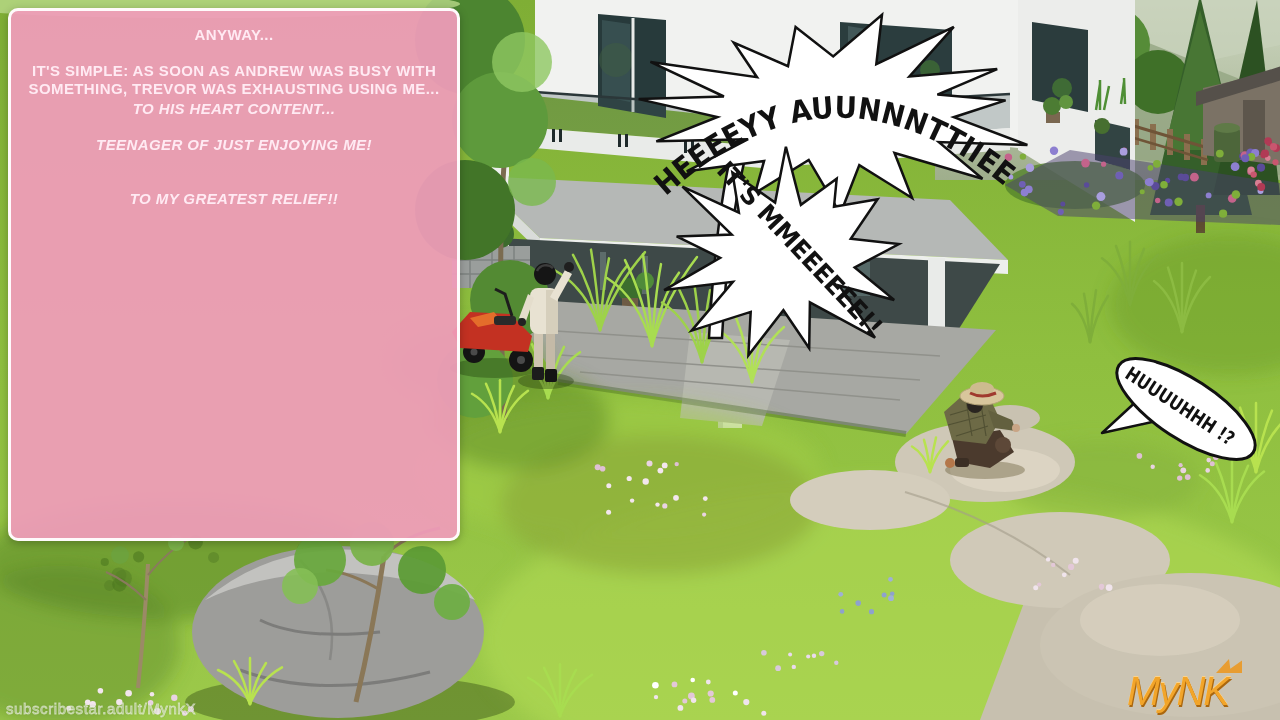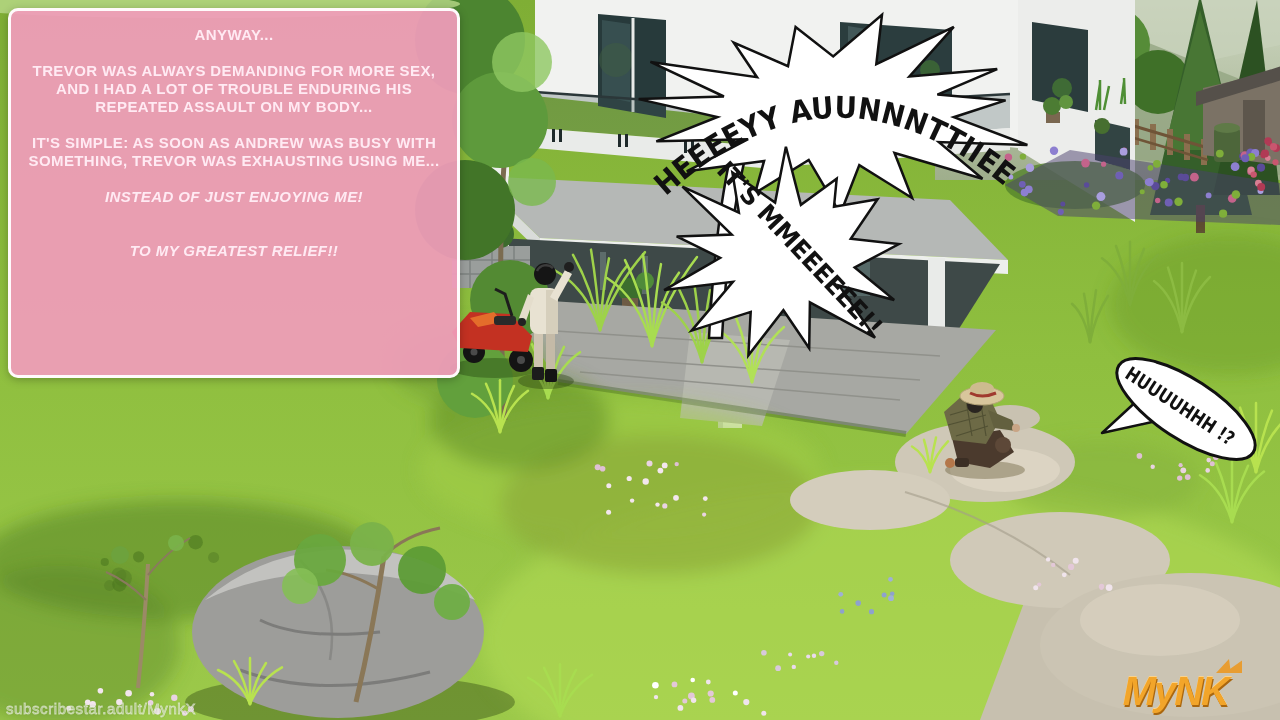--- a/index.html
+++ b/index.html
@@ -1,21 +1,21 @@
 <!DOCTYPE html>
 <html><head>
 <meta charset="utf-8">
 <style>
   html,body{margin:0;padding:0;background:#222;}
   .stage{position:relative;width:1280px;height:720px;overflow:hidden;background:#8fbf3f;
          font-family:"Liberation Sans", sans-serif;}
   .scene{position:absolute;inset:0;display:block;}
   
   .narration-box{
-    position:absolute;left:8px;top:8px;width:452px;height:370px;box-sizing:border-box;
+    position:absolute;left:8px;top:8px;width:452px;height:533px;box-sizing:border-box;
     background:rgba(240,156,186,0.93);
     border:3px solid rgba(255,255,255,0.95);
     border-radius:10px;
     padding:15px 12px;
     text-align:center;
     color:#ffeaf3;
     font-weight:bold;
     font-size:15px;line-height:1.2;letter-spacing:0.4px;
     box-shadow:0 2px 8px rgba(0,0,0,0.25);
   }
@@ -30,21 +30,21 @@
   .watermark{
     position:absolute;left:6px;bottom:3px;
     font-size:15px;letter-spacing:0.6px;
     color:rgba(255,255,255,0.30);
     -webkit-text-stroke:0.8px rgba(255,255,255,0.55);
     text-shadow:0 0 2px rgba(90,120,40,0.6);
   }
   
   .logo{
     position:absolute;right:52px;bottom:6px;
-    font-size:40px;font-weight:bold;font-style:italic;letter-spacing:-2px;
+    font-size:40px;font-weight:normal;font-style:italic;letter-spacing:-2px;
     color:#f6a21f;opacity:0.92;
     text-shadow:1px 2px 0 #a85f00, 0 -1px 0 #ffd488;
   }
   .logo-accent{
     position:absolute;right:-14px;top:-10px;width:26px;height:14px;
     background:#f0930e;opacity:.85;
     clip-path:polygon(0 100%,50% 0,55% 70%,100% 10%,100% 100%);
   }
 </style>
 </head>
@@ -589,23 +589,22 @@
       <textPath href="#line2" xlink:href="#line2" startOffset="2" textLength="228" lengthAdjust="spacingAndGlyphs">IT'S MMEEEEEE!!</textPath>
     </text>
     <text class="bubble-text" font-size="19">
       <textPath href="#line3" xlink:href="#line3" startOffset="2" textLength="126" lengthAdjust="spacingAndGlyphs">HUUUUHHH !?</textPath>
     </text>
   </g>
 </svg>
 
 <div class="narration-box">
   <p>ANYWAY...</p>
-  <p>TREVOR WAS ALWAYS DEMANDING FOR MORE SEX, AND I HAD A LOT OF TROUBLE ENDURING HIS REPEATED ASSAULT ON MY BODY...</p>
-  <p><span>IT'S SIMPLE: AS SOON AS ANDREW WAS BUSY WITH SOMETHING, TREVOR WAS EXHAUSTING USING ME...</span></p>
-  <p class="gap-xl"><em class="em-line">INSTEAD OF JUST ENJOYING ME!</em></p>
+  <p><span>IT'S SIMPLE: AS SOON AS ANDREW WAS BUSY WITH SOMETHING, TREVOR WAS EXHAUSTING USING ME...</span><em class="em-line">TO HIS HEART CONTENT...</em></p>
+  <p class="gap-xl"><em class="em-line">TEENAGER OF JUST ENJOYING ME!</em></p>
   <p class="em">TO MY GREATEST RELIEF!!</p>
 </div>
 
 <div class="watermark">subscribestar.adult/MynkX</div>
 <div class="logo">
   <span>MyNK</span>
   <span class="logo-accent"></span>
 </div>
 
 </div>

